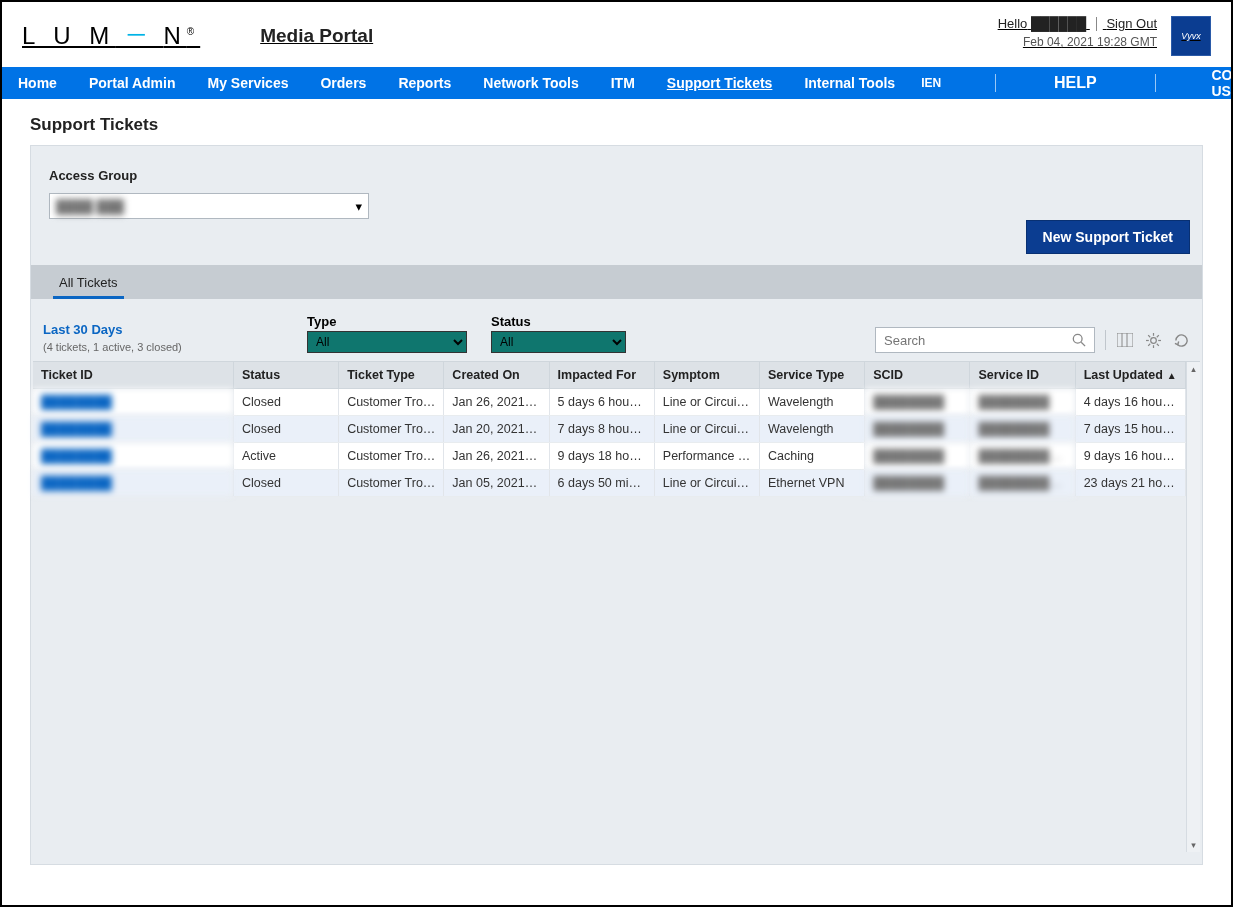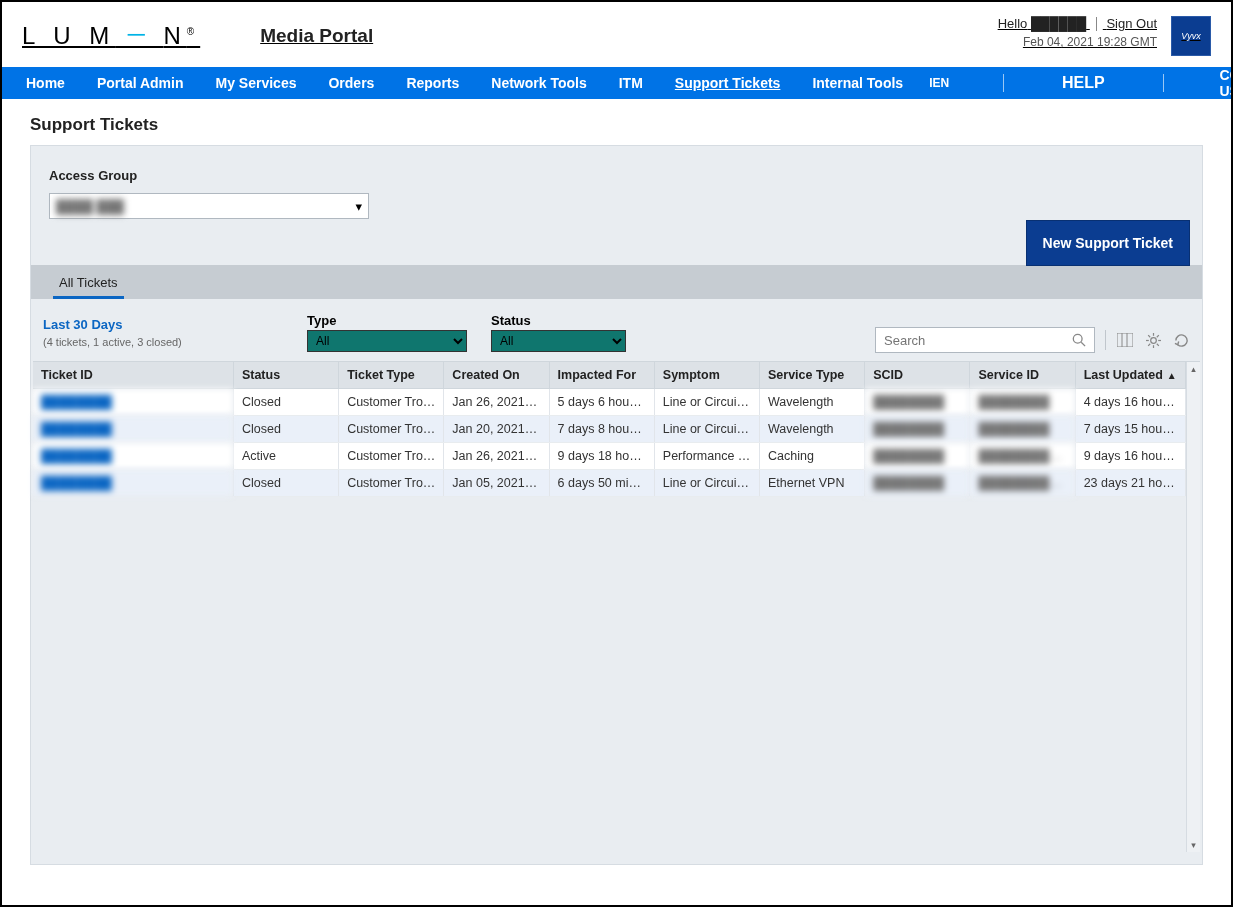--- a/index.html
+++ b/index.html
@@ -49,21 +49,21 @@
   .vyvx-logo {
     width: 40px; height: 40px; background:#0b3d91;
     border:1px solid #2a5aa8; color:#fff; font-size:9px;
     display:flex; align-items:center; justify-content:center;
     font-style:italic;
   }
   .nav {
     background: #0073e6;
     height: 32px;
     display: flex;
-    padding: 0 8px;
+    padding: 0 0;
     color: #fff;
     font-size: 14px;
     font-weight: bold;
   }
   .nav-item {
     padding: 0 16px;
     height: 32px;
     line-height: 32px;
     cursor: pointer;
     white-space: nowrap;
@@ -105,21 +105,21 @@
     justify-content: space-between;
   }
   .access-select .val { filter: blur(3px); color:#777;}
   .new-ticket-btn {
     position:absolute;
     right: 12px;
     top: 74px;
     background: #0b3d91;
     color: #fff;
     border: 1px solid #083072;
-    padding: 14px 16px;
+    padding: 8px 16px;
     font-size: 14px;
     font-weight: bold;
     cursor: pointer;
   }
   .tabbar {
     margin-top: 46px;
     background: #c6ccd2;
     height: 34px;
     display:flex;
     align-items:flex-end;
@@ -127,21 +127,21 @@
   }
   .tab {
     font-size: 13px;
     color: #222;
     padding: 8px 6px 6px;
     border-bottom: 3px solid #0b66c3;
     cursor:pointer;
   }
   .filters-row {
     display:flex;
-    align-items:center;
+    align-items:flex-end;
     padding: 12px 12px 8px;
     gap: 24px;
   }
   .range-block { width: 240px; }
   .range-link { color:#0b66c3; font-weight:bold; font-size:13px; cursor:pointer;}
   .range-sub { font-size:11px; color:#666; margin-top:4px; }
   .filter-block { font-size:13px; }
   .filter-block label { font-weight:bold; display:block; margin-bottom:2px; }
   .filter-select { width:160px; height:22px; border:1px solid #333; background:#0f766e; font-size:12px; padding:0 4px;}
   .filter-select.small { width:135px; }

